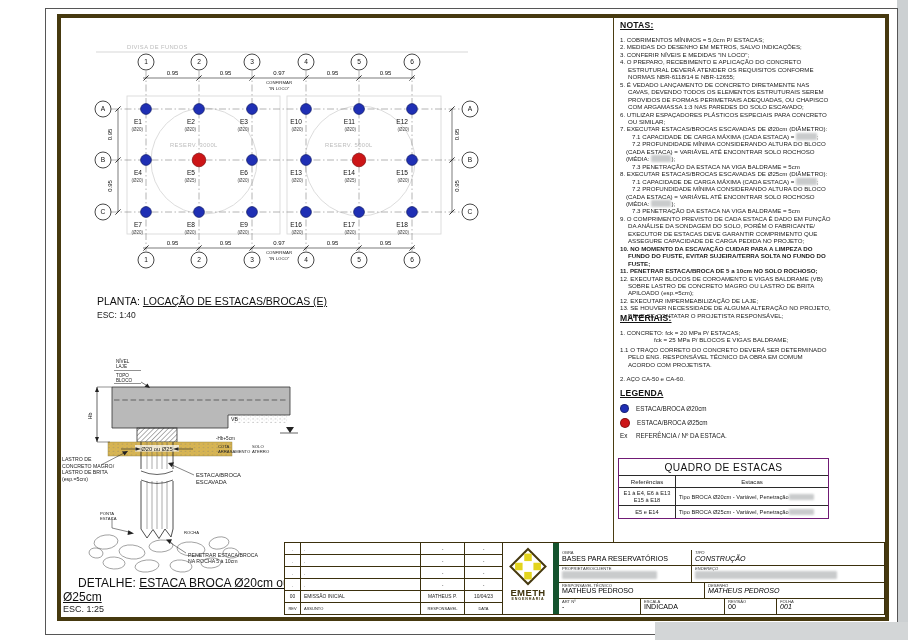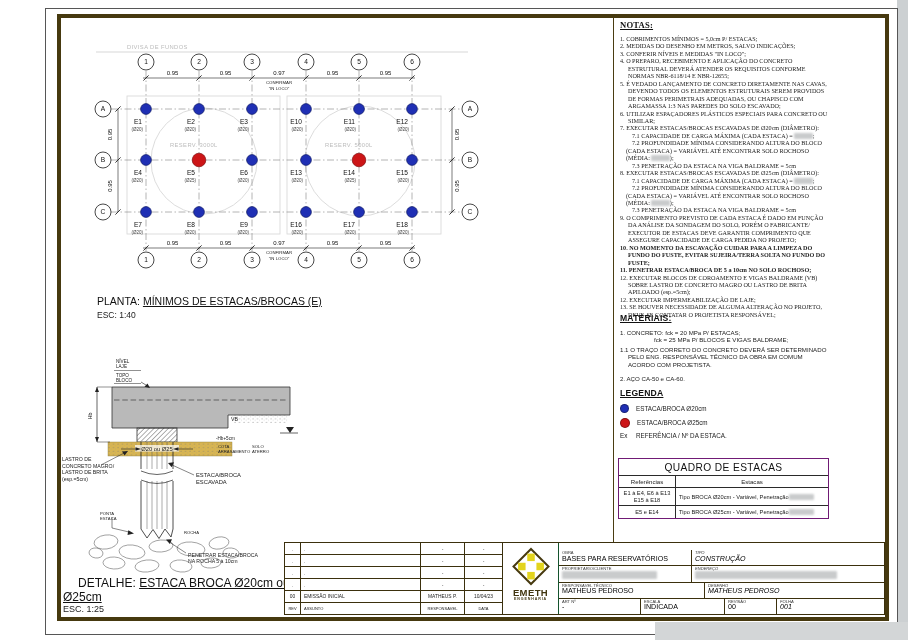--- a/index.html
+++ b/index.html
@@ -71,21 +71,21 @@
   .tb-rev{width:218px;border-right:1px solid #3b300d;display:flex;flex-direction:column;box-sizing:border-box;}
   .rv-row{flex:1;display:flex;border-bottom:1px solid #3b300d;box-sizing:border-box;font-size:5px;color:#444;min-height:0;}
   .rv-row:last-child{border-bottom:none;}
   .rv-row.emi{font-size:4.9px;color:#222;}
   .rv-row.hdr{font-size:4px;color:#222;}
   .rv-c{border-right:1px solid #3b300d;box-sizing:border-box;display:flex;align-items:center;justify-content:center;overflow:hidden;white-space:nowrap;}
   .rv-c0{width:16px;}
   .rv-c1{width:120px;justify-content:flex-start;padding-left:3px;}
   .rv-c2{width:44px;}
   .rv-c3{flex:1;border-right:none;}
-  .tb-logo{width:56px;border-right:1px solid #14532d;box-sizing:border-box;display:flex;flex-direction:column;align-items:center;padding-top:2px;}
+  .tb-logo{width:56px;border-right:6px solid #14532d;box-sizing:border-box;display:flex;flex-direction:column;align-items:center;padding-top:2px;}
   .logo-svg{width:40px;height:43px;}
   .logo-name{font-size:9.5px;font-weight:bold;color:#41350f;letter-spacing:.4px;line-height:9px;}
   .logo-sub{font-size:3.6px;font-weight:bold;color:#41350f;letter-spacing:.9px;}
   .tb-fields{flex:1;display:flex;flex-direction:column;min-width:0;margin-top:7px;}
   .fr{flex:1;display:flex;border-bottom:1px solid #3b300d;box-sizing:border-box;min-height:0;}
   .fr:last-child{border-bottom:none;}
   .fld{border-right:1px solid #3b300d;box-sizing:border-box;padding:1px 0 0 3px;overflow:hidden;}
   .fld:last-child{border-right:none;font-style:italic;}
   .flbl{font-size:4.1px;color:#333;line-height:4.6px;white-space:nowrap;}
   .fval{font-size:7.1px;color:#000;line-height:7.6px;white-space:nowrap;}
@@ -247,21 +247,21 @@
         <text x="302" y="226.5" class="pile-id">E16</text>
         <text x="303" y="233.5" class="pile-dia">(Ø20)</text>
         <circle cx="359" cy="212" r="5.4" fill="#1f2fb4" stroke="#101b66" stroke-width="0.7"></circle>
         <text x="355" y="226.5" class="pile-id">E17</text>
         <text x="356" y="233.5" class="pile-dia">(Ø20)</text>
         <circle cx="412" cy="212" r="5.4" fill="#1f2fb4" stroke="#101b66" stroke-width="0.7"></circle>
         <text x="408" y="226.5" class="pile-id">E18</text>
         <text x="409" y="233.5" class="pile-dia">(Ø20)</text>
       </g>
   </svg>
-  <div id="plan-title"><span>PLANTA: </span><span class="u">MÍNIMOS DE ESTACAS/BROCAS (E)</span></div>
+  <div id="plan-title"><span>PLANTA: </span><span class="u">LOCAÇÃO DE ESTACAS/BROCAS (E)</span></div>
   <div id="plan-esc">ESC: 1:40</div>
 
   <svg id="detail-svg" viewBox="55 352 252 224">
     <defs>
       <pattern id="hatch" width="3.4" height="3.4" patternUnits="userSpaceOnUse" patternTransform="rotate(45)">
         <line x1="0" y1="0" x2="0" y2="3.4" stroke="#2b2b2b" stroke-width="0.75"></line>
       </pattern>
       <pattern id="dots" width="4.5" height="3.6" patternUnits="userSpaceOnUse">
         <circle cx="1" cy="1.1" r="0.5" fill="#777"></circle>
           <circle cx="3.2" cy="2.6" r="0.4" fill="#999"></circle>
@@ -357,21 +357,21 @@
 
     <text x="184" y="534" class="dt-xxs">ROCHA</text>
     <text x="188" y="557" class="dt-s"><tspan x="188" dy="0">PENETRAR ESTACA/BROCA</tspan><tspan x="188" dy="6.4">NA ROCHA 5 à 10cm</tspan></text>
     <path d="M186,553 L170,542.5" stroke="#222" stroke-width="0.55" fill="none"></path>
     <path d="M166,539.5 L172,539.2 L169.8,544 Z" fill="#222"></path>
   </svg>
   <div id="det-title1"><span>DETALHE: </span><span class="u">ESTACA BROCA Ø20cm ou</span></div>
   <div id="det-title2"><span class="u">Ø25cm</span></div>
   <div id="det-esc">ESC. 1:25</div>
 
-  <div class="sec" id="notes-sec" style="top:20px;font-family:Liberation Serif, serif;">
+  <div class="sec" id="notes-sec" style="top:20px;">
     <div class="sec-h">NOTAS:</div>
     <div id="notes-items">
         <div class="note">1. COBRIMENTOS MÍNIMOS = 5,0cm P/ ESTACAS;</div>
         <div class="note">2. MEDIDAS DO DESENHO EM METROS, SALVO INDICAÇÕES;</div>
         <div class="note">3. CONFERIR NÍVEIS E MEDIDAS "IN LOCO";</div>
         <div class="note">4. O PREPARO, RECEBIMENTO E APLICAÇÃO DO CONCRETO ESTRUTURAL DEVERÁ ATENDER OS REQUISITOS CONFORME NORMAS NBR-6118/14 E NBR-12655;</div>
         <div class="note">5. É VEDADO LANÇAMENTO DE CONCRETO DIRETAMENTE NAS CAVAS, DEVENDO TODOS OS ELEMENTOS ESTRUTURAIS SEREM PROVIDOS DE FORMAS PERIMETRAIS ADEQUADAS, OU CHAPISCO COM ARGAMASSA 1:3 NAS PAREDES DO SOLO ESCAVADO;</div>
         <div class="note">6. UTILIZAR ESPAÇADORES PLÁSTICOS ESPECIAIS PARA CONCRETO OU SIMILAR;</div>
         <div class="note">7. EXECUTAR ESTACAS/BROCAS ESCAVADAS DE Ø20cm (DIÂMETRO):</div>
         <div class="note sub">7.1 CAPACIDADE DE CARGA MÁXIMA (CADA ESTACA) = <span class="redact">######</span>;</div>

